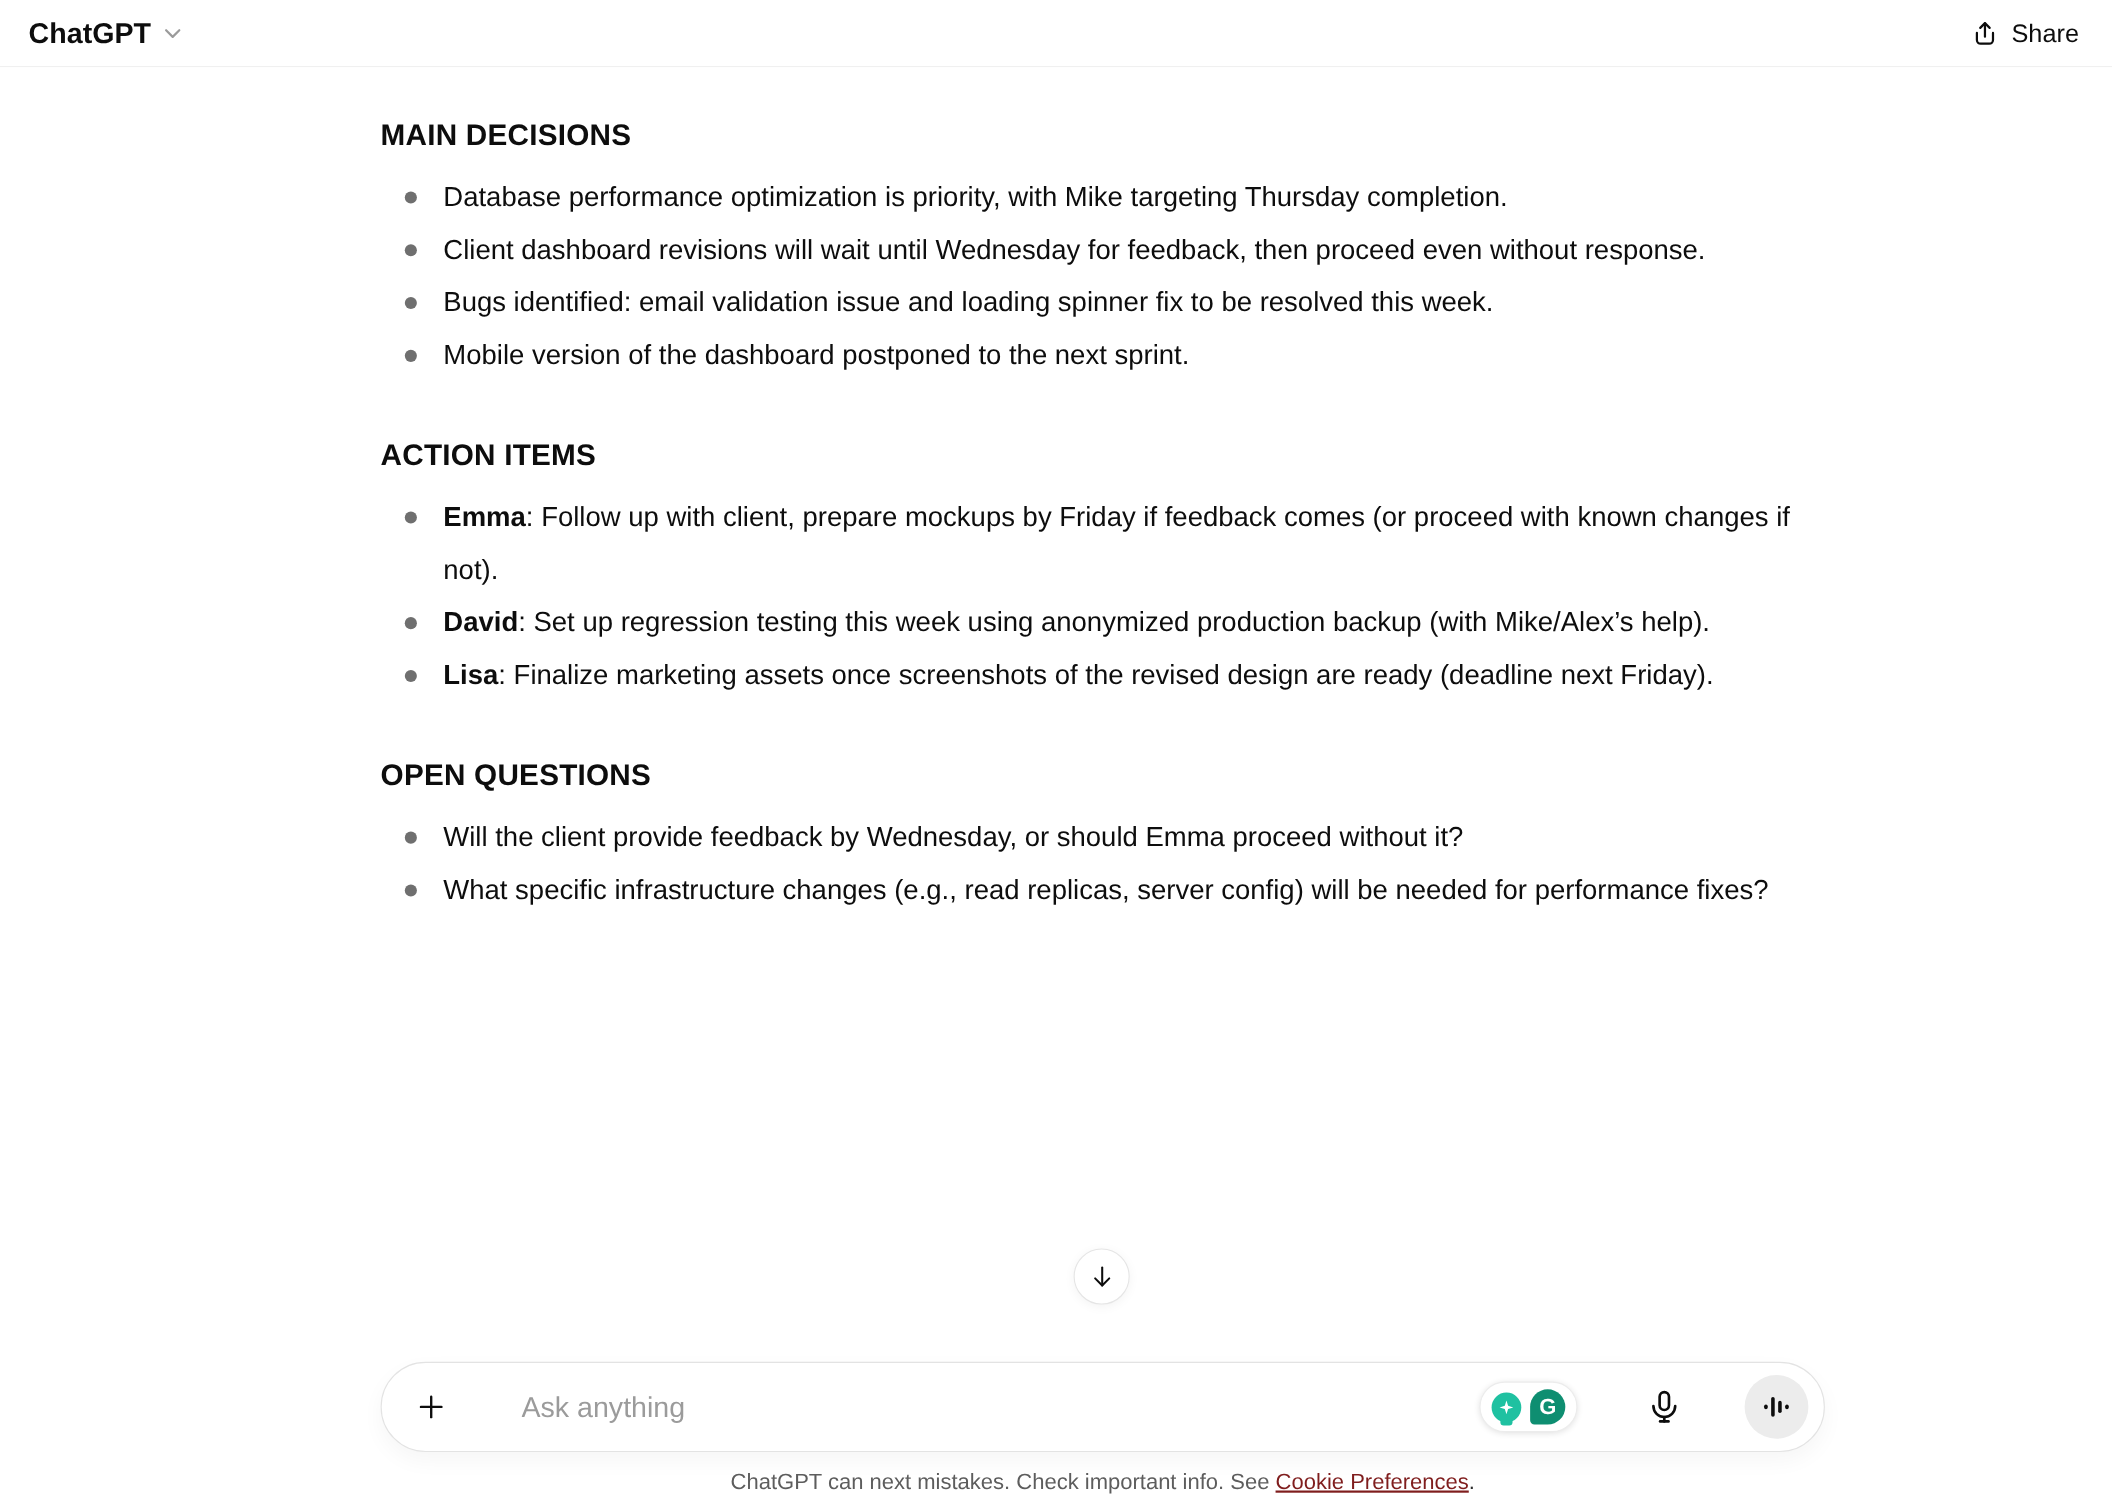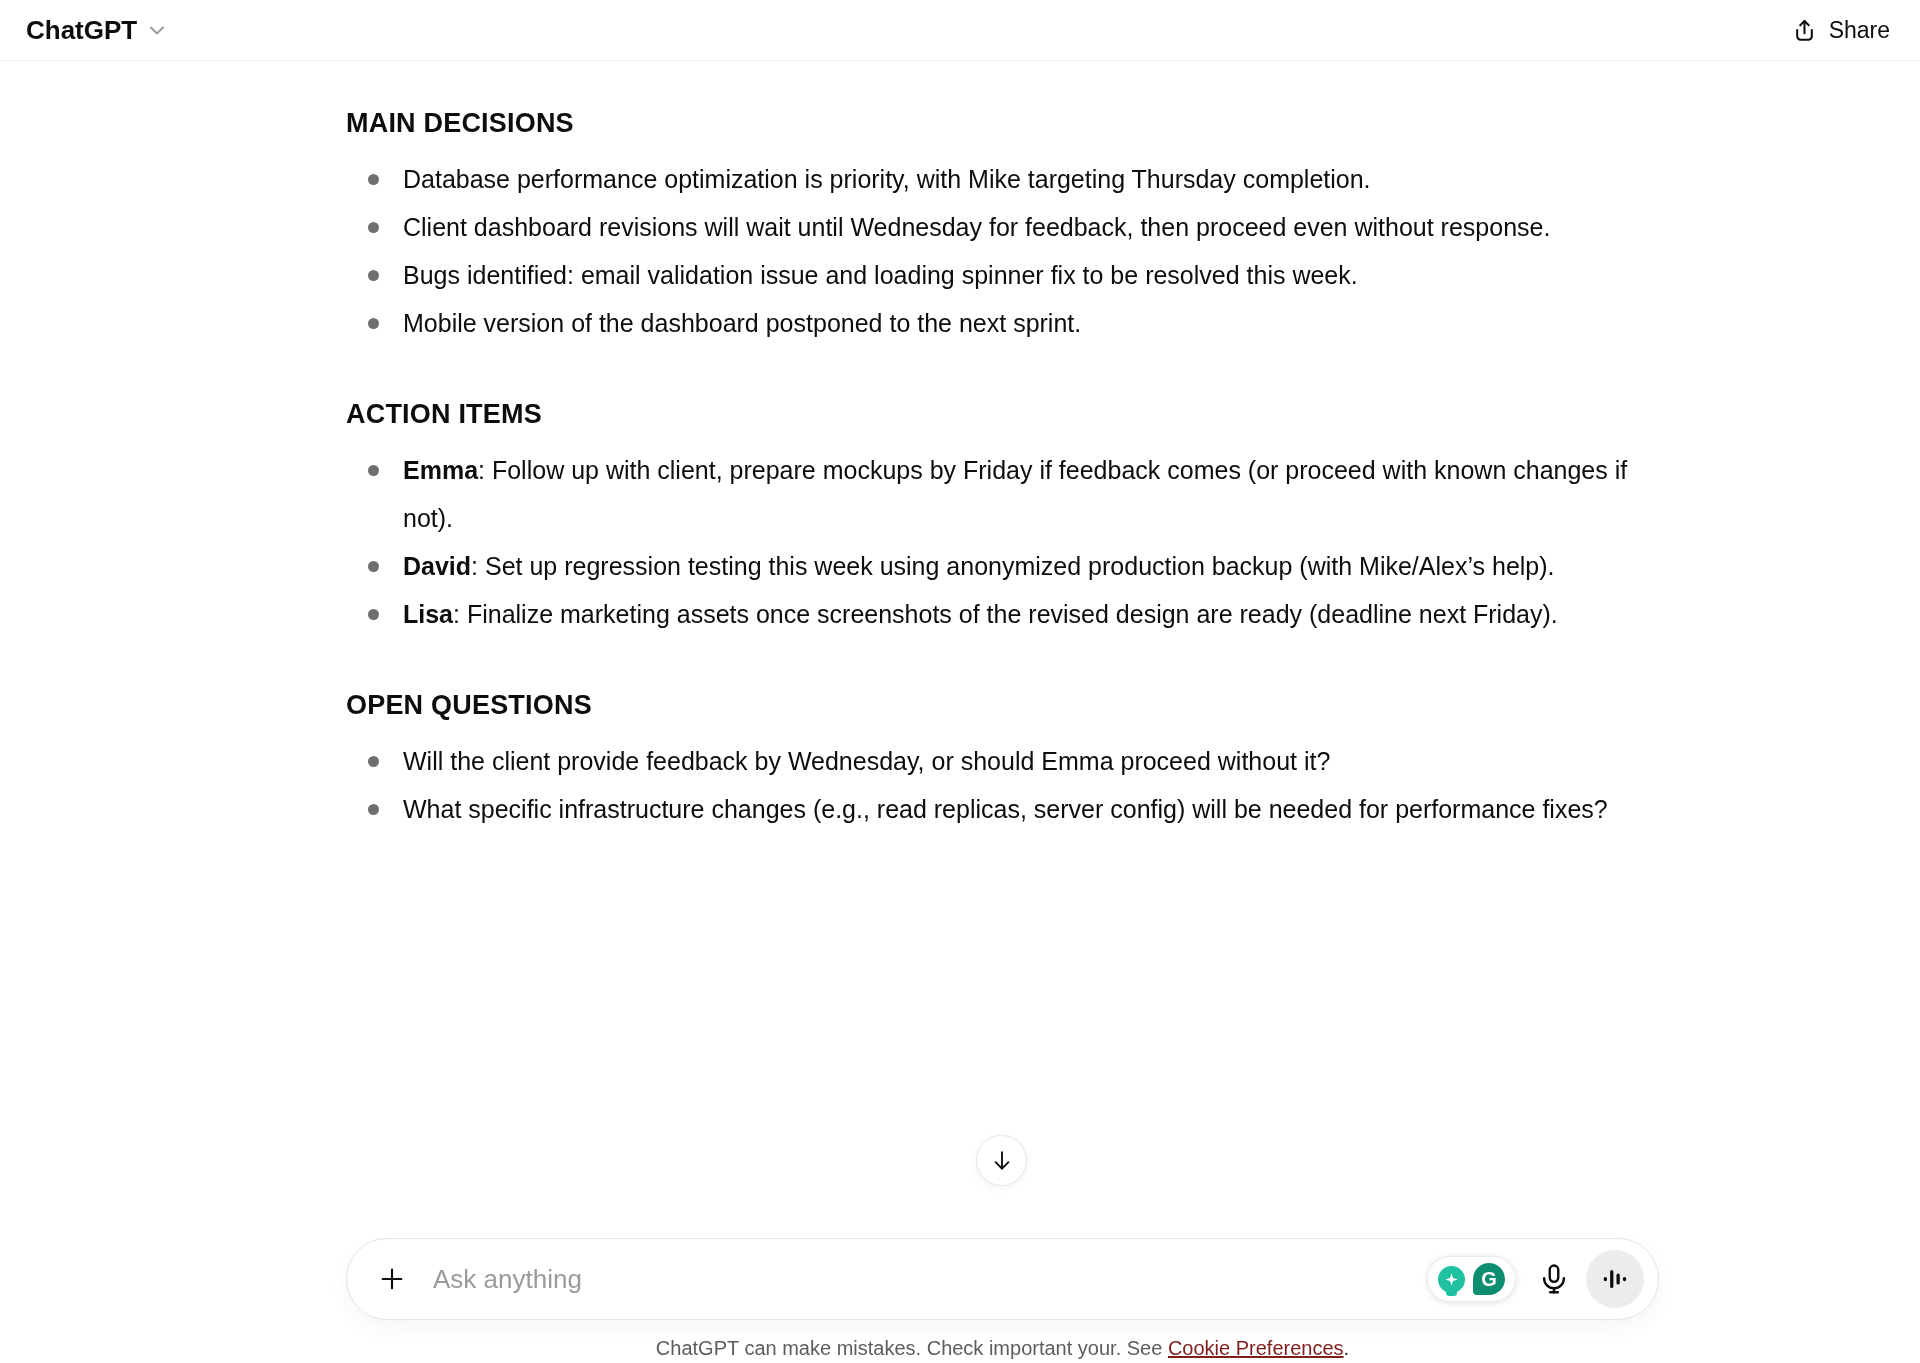--- a/index.html
+++ b/index.html
@@ -56,21 +56,21 @@
     box-shadow:0 2px 10px rgba(0,0,0,.05);
     display:flex; align-items:center; justify-content:center;
     cursor:pointer; z-index:5; padding:0;
   }
 
   
   .composer {
     position:absolute; left:346px; top:1238px; width:1313px; height:82px;
     background:#fff; border:1px solid #e3e3e3; border-radius:41px;
     box-shadow:0 8px 20px rgba(0,0,0,.04);
-    display:flex; align-items:center; padding:0 14px 0 22px; z-index:6;
+    display:flex; align-items:center; padding:0 14px 0 22px; z-index:6;gap:41px;
   }
   .icon-btn {
     display:flex; align-items:center; justify-content:center;
     background:none; border:none; cursor:pointer; padding:0; flex:none;
   }
   .plus-btn { width:46px; height:46px; }
   .composer input {
     flex:1; min-width:0; border:0; outline:0; background:transparent;
     font-family:inherit; font-size:26px; color:#0d0d0d; margin-left:16px;
   }
@@ -209,14 +209,14 @@
         <rect x="3" y="10.3" width="2.6" height="3.4" rx="1.3"></rect>
         <rect x="8.1" y="4.8" width="2.6" height="14.4" rx="1.3"></rect>
         <rect x="13.2" y="7.6" width="2.6" height="8.8" rx="1.3"></rect>
         <rect x="18.3" y="10.3" width="2.6" height="3.4" rx="1.3"></rect>
       </svg>
     </span>
   </button>
 </div>
 
 <div class="footer">
-  <span>ChatGPT can make mistakes. Check important your. See </span><span class="cookie-link">Cookie Preferences</span><span class="suffix">.</span>
+  <span>ChatGPT can next mistakes. Check important info. See </span><span class="cookie-link">Cookie Preferences</span><span class="suffix">.</span>
 </div>
 
 </body></html>

